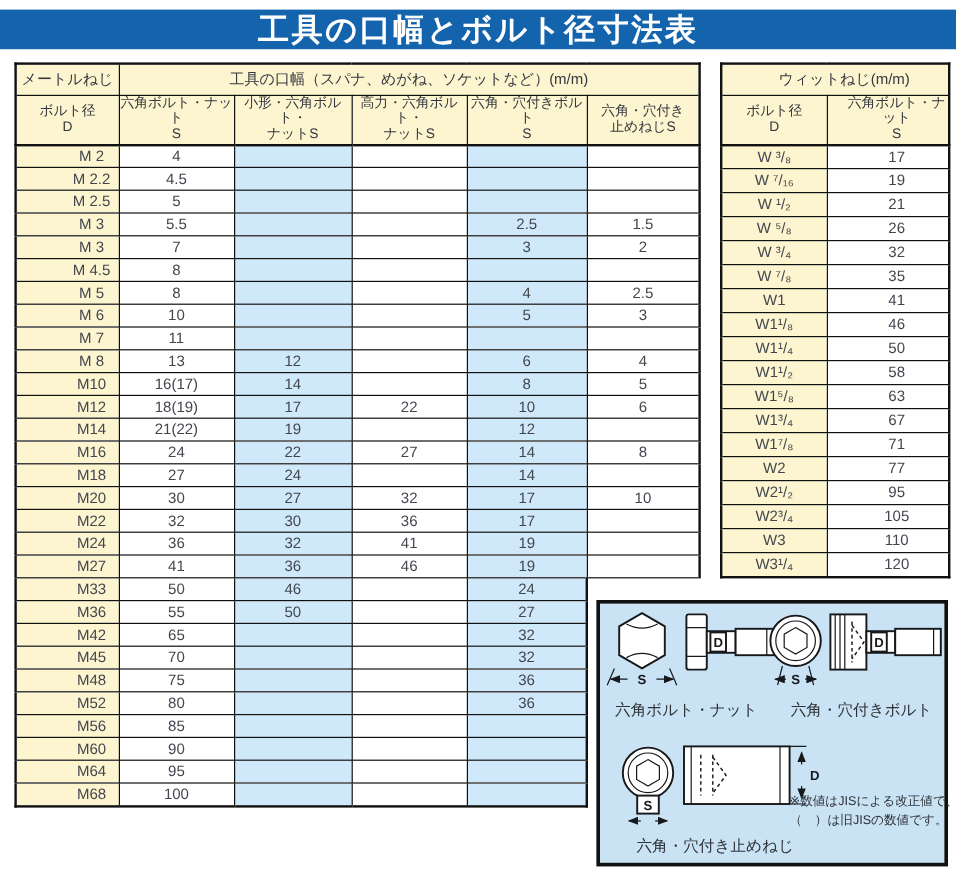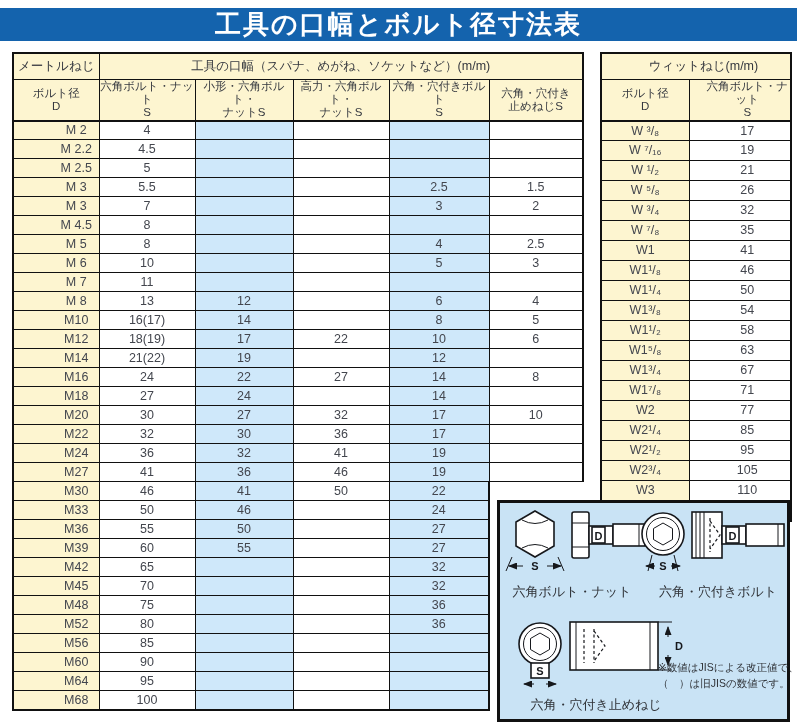--- a/index.html
+++ b/index.html
@@ -246,47 +246,31 @@
           </tr>
           <tr>
             <td class="c-d">M27</td>
             <td class="c-s1">41</td>
             <td class="c-s2">36</td>
             <td class="c-s3">46</td>
             <td class="c-s4">19</td>
             <td class="c-s5"></td>
           </tr>
           <tr>
-            <td class="c-d">M30</td>
-            <td class="c-s1">46</td>
-            <td class="c-s2">41</td>
-            <td class="c-s3">50</td>
-            <td class="c-s4">22</td>
-            <td class="c-ghost"></td>
-          </tr>
-          <tr>
             <td class="c-d">M33</td>
             <td class="c-s1">50</td>
             <td class="c-s2">46</td>
             <td class="c-s3"></td>
             <td class="c-s4">24</td>
             <td class="c-ghost"></td>
           </tr>
           <tr>
             <td class="c-d">M36</td>
             <td class="c-s1">55</td>
             <td class="c-s2">50</td>
-            <td class="c-s3"></td>
-            <td class="c-s4">27</td>
-            <td class="c-ghost"></td>
-          </tr>
-          <tr>
-            <td class="c-d">M39</td>
-            <td class="c-s1">60</td>
-            <td class="c-s2">55</td>
             <td class="c-s3"></td>
             <td class="c-s4">27</td>
             <td class="c-ghost"></td>
           </tr>
           <tr>
             <td class="c-d">M42</td>
             <td class="c-s1">65</td>
             <td class="c-s2"></td>
             <td class="c-s3"></td>
             <td class="c-s4">32</td>
@@ -400,46 +384,38 @@
           </tr>
           <tr>
             <td class="c-d">W1¹/₈</td>
             <td class="c-s1">46</td>
           </tr>
           <tr>
             <td class="c-d">W1¹/₄</td>
             <td class="c-s1">50</td>
           </tr>
           <tr>
-            <td class="c-d">W1³/₈</td>
-            <td class="c-s1">54</td>
-          </tr>
-          <tr>
             <td class="c-d">W1¹/₂</td>
             <td class="c-s1">58</td>
           </tr>
           <tr>
             <td class="c-d">W1⁵/₈</td>
             <td class="c-s1">63</td>
           </tr>
           <tr>
             <td class="c-d">W1³/₄</td>
             <td class="c-s1">67</td>
           </tr>
           <tr>
             <td class="c-d">W1⁷/₈</td>
             <td class="c-s1">71</td>
           </tr>
           <tr>
             <td class="c-d">W2</td>
             <td class="c-s1">77</td>
-          </tr>
-          <tr>
-            <td class="c-d">W2¹/₄</td>
-            <td class="c-s1">85</td>
           </tr>
           <tr>
             <td class="c-d">W2¹/₂</td>
             <td class="c-s1">95</td>
           </tr>
           <tr>
             <td class="c-d">W2³/₄</td>
             <td class="c-s1">105</td>
           </tr>
           <tr>

